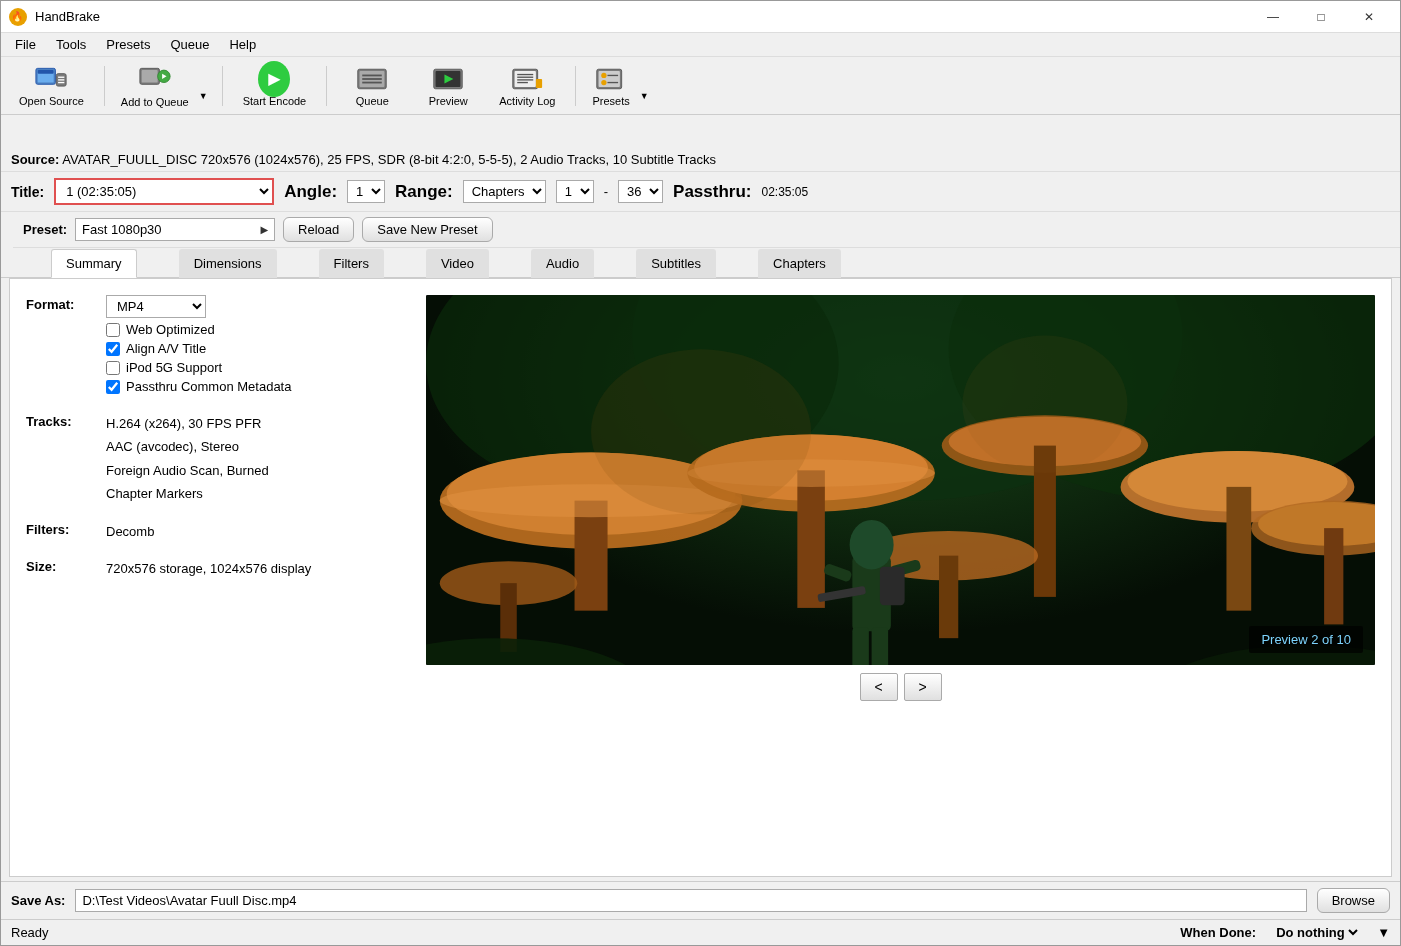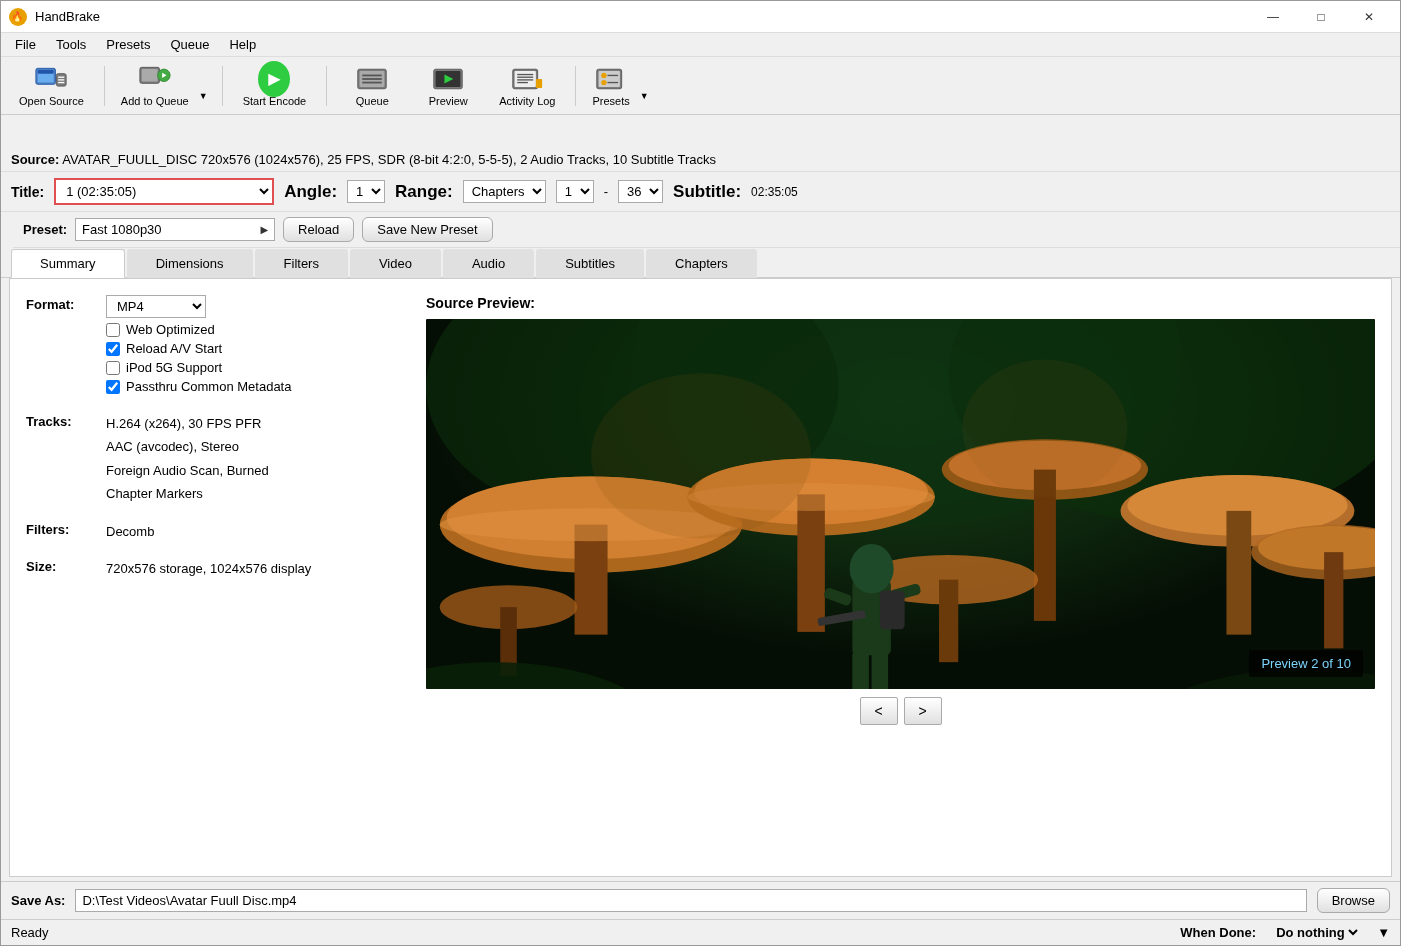--- a/index.html
+++ b/index.html
@@ -218,30 +218,31 @@
 
     
     .tabs-row {
       display: flex;
       padding: 0 10px;
       background: #f0f0f0;
       border-bottom: 1px solid #ccc;
       gap: 0;
     }
     .tab {
-      padding: 6px 28px;
+      padding: 6px 14px;
       cursor: pointer;
       font-size: 13px;
       border: 1px solid transparent;
       border-bottom: none;
       border-radius: 3px 3px 0 0;
       background: #e0e0e0;
       margin-right: 2px;
       position: relative;
       top: 1px;
+      margin-left: 40px;
     }
     .tab.active {
       background: #ffffff;
       border-color: #ccc;
       border-bottom: 1px solid #fff;
       z-index: 1;
     }
 
     
     .main-content {
@@ -403,21 +404,20 @@
 
     .add-to-queue-wrap {
       display: flex;
       align-items: center;
       height: 50px;
     }
     .add-to-queue-main {
       display: flex;
       flex-direction: column;
       align-items: center;
-      justify-content: center;
       padding: 4px 6px;
       cursor: pointer;
       border: none;
       background: transparent;
       height: 50px;
       gap: 3px;
       border-radius: 2px 0 0 2px;
     }
     .add-to-queue-arrow {
       display: flex;
@@ -613,21 +613,21 @@
     <select class="small-select">
       <option>Chapters</option>
     </select>
     <select class="small-select">
       <option>1</option>
     </select>
     <span>-</span>
     <select class="small-select">
       <option>36</option>
     </select>
-    <span class="field-label">Subtitle:</span>
+    <span class="field-label">Passthru:</span>
     <span class="duration-val">02:35:05</span>
   </div>
 
   <div class="preset-row">
     <span class="preset-label">Preset:</span>
     <div class="preset-input">
       <span>Fast 1080p30</span>
       <span class="preset-arrow">▶</span>
     </div>
     <button class="btn">Reload</button>
@@ -653,21 +653,21 @@
         <div class="field-val">
           <select class="format-select">
             <option>MP4</option>
           </select>
           <div class="checkbox-row">
             <input type="checkbox" id="webopt" style="">
             <label for="webopt">Web Optimized</label>
           </div>
           <div class="checkbox-row">
             <input type="checkbox" id="alignav" checked="" style="">
-            <label for="alignav">Reload A/V Start</label>
+            <label for="alignav">Align A/V Title</label>
           </div>
           <div class="checkbox-row">
             <input type="checkbox" id="ipod" style="">
             <label for="ipod">iPod 5G Support</label>
           </div>
           <div class="checkbox-row">
             <input type="checkbox" id="passthru" checked="" style="">
             <label for="passthru">Passthru Common Metadata</label>
           </div>
         </div>
@@ -689,21 +689,20 @@
       </div>
 
       <div class="field-row">
         <span class="field-key">Size:</span>
         <span class="size-val">720x576 storage, 1024x576 display</span>
       </div>
 
     </div>
 
     <div class="right-panel">
-      <div class="source-preview-label">Source Preview:</div>
       <div class="preview-container">
         <div class="preview-img">
 
           <svg width="100%" height="370" viewBox="0 0 690 370" preserveAspectRatio="xMidYMid slice">
 
             <defs>
               <radialGradient id="bgGrad" cx="50%" cy="30%">
                 <stop offset="0%" stop-color="#1a4a1a"></stop>
                 <stop offset="100%" stop-color="#050e05"></stop>
               </radialGradient>

